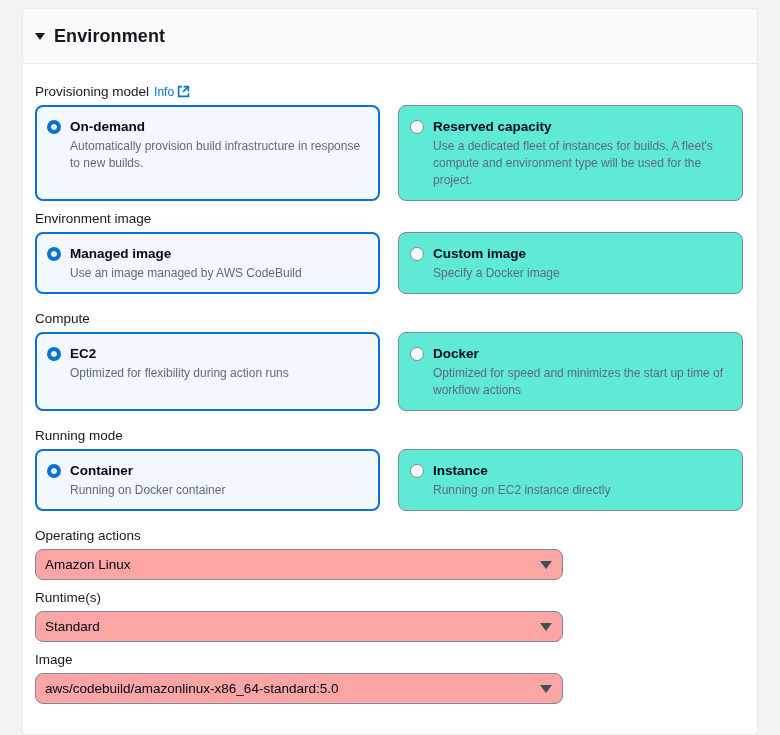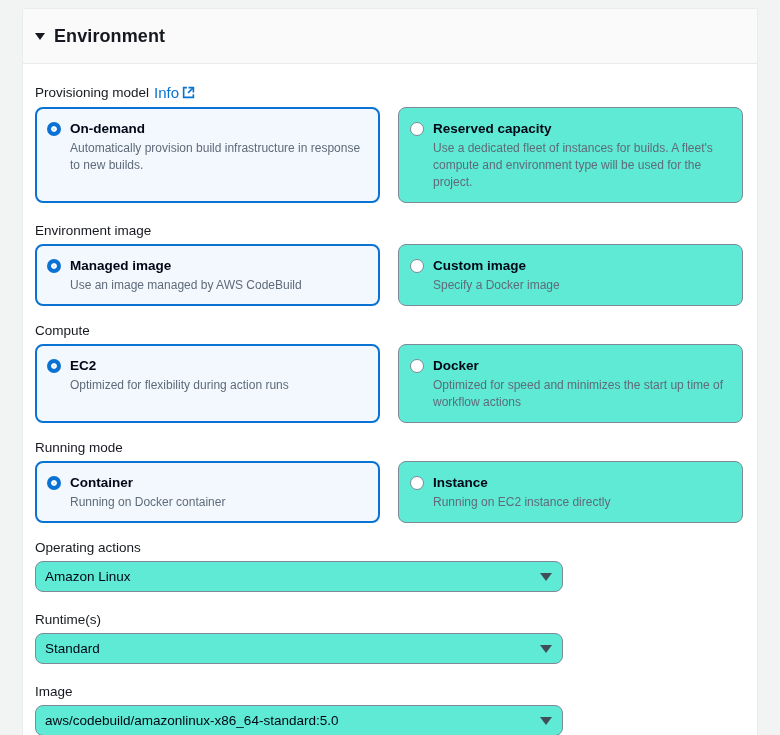--- a/index.html
+++ b/index.html
@@ -33,32 +33,32 @@
     border-top: 7px solid #16191f;
     margin-right: 9px;
   }
   .panel-title {
     font-size: 18px;
     font-weight: bold;
     color: #16191f;
     letter-spacing: 0.1px;
   }
   .panel-body { padding: 20px 14px 16px 12px; }
-  .field { margin-bottom: 20px; }
+  .field { margin-bottom: 10px; }
   .field-label {
     font-size: 13.5px;
     color: #16191f;
     margin-bottom: 6px;
     display: flex;
     align-items: center;
     gap: 5px;
   }
   .info-link {
     color: #0972d3;
-    font-size: 15px;
+    font-size: 12px;
     text-decoration: none;
     cursor: pointer;
     display: inline-flex;
     align-items: center;
     gap: 3px;
   }
   .ext-icon { display: inline-block; width: 13px; height: 13px; }
   .cards-row { display: flex; gap: 18px; }
   .radio-card {
     flex: 1;
@@ -100,21 +100,21 @@
     font-size: 12px;
     color: #5f6b7a;
     line-height: 17px;
     margin-top: 2px;
   }
   .select-wrap {
     width: 528px;
     height: 31px;
     border: 1px solid #7d8998;
     border-radius: 8px;
-    background: #5eead4;
+    background: #fca5a5;
     display: flex;
     align-items: center;
     padding: 0 10px 0 9px;
     cursor: pointer;
   }
   .select-value {
     flex: 1;
     font-size: 13.5px;
     color: #000716;
     white-space: nowrap;

